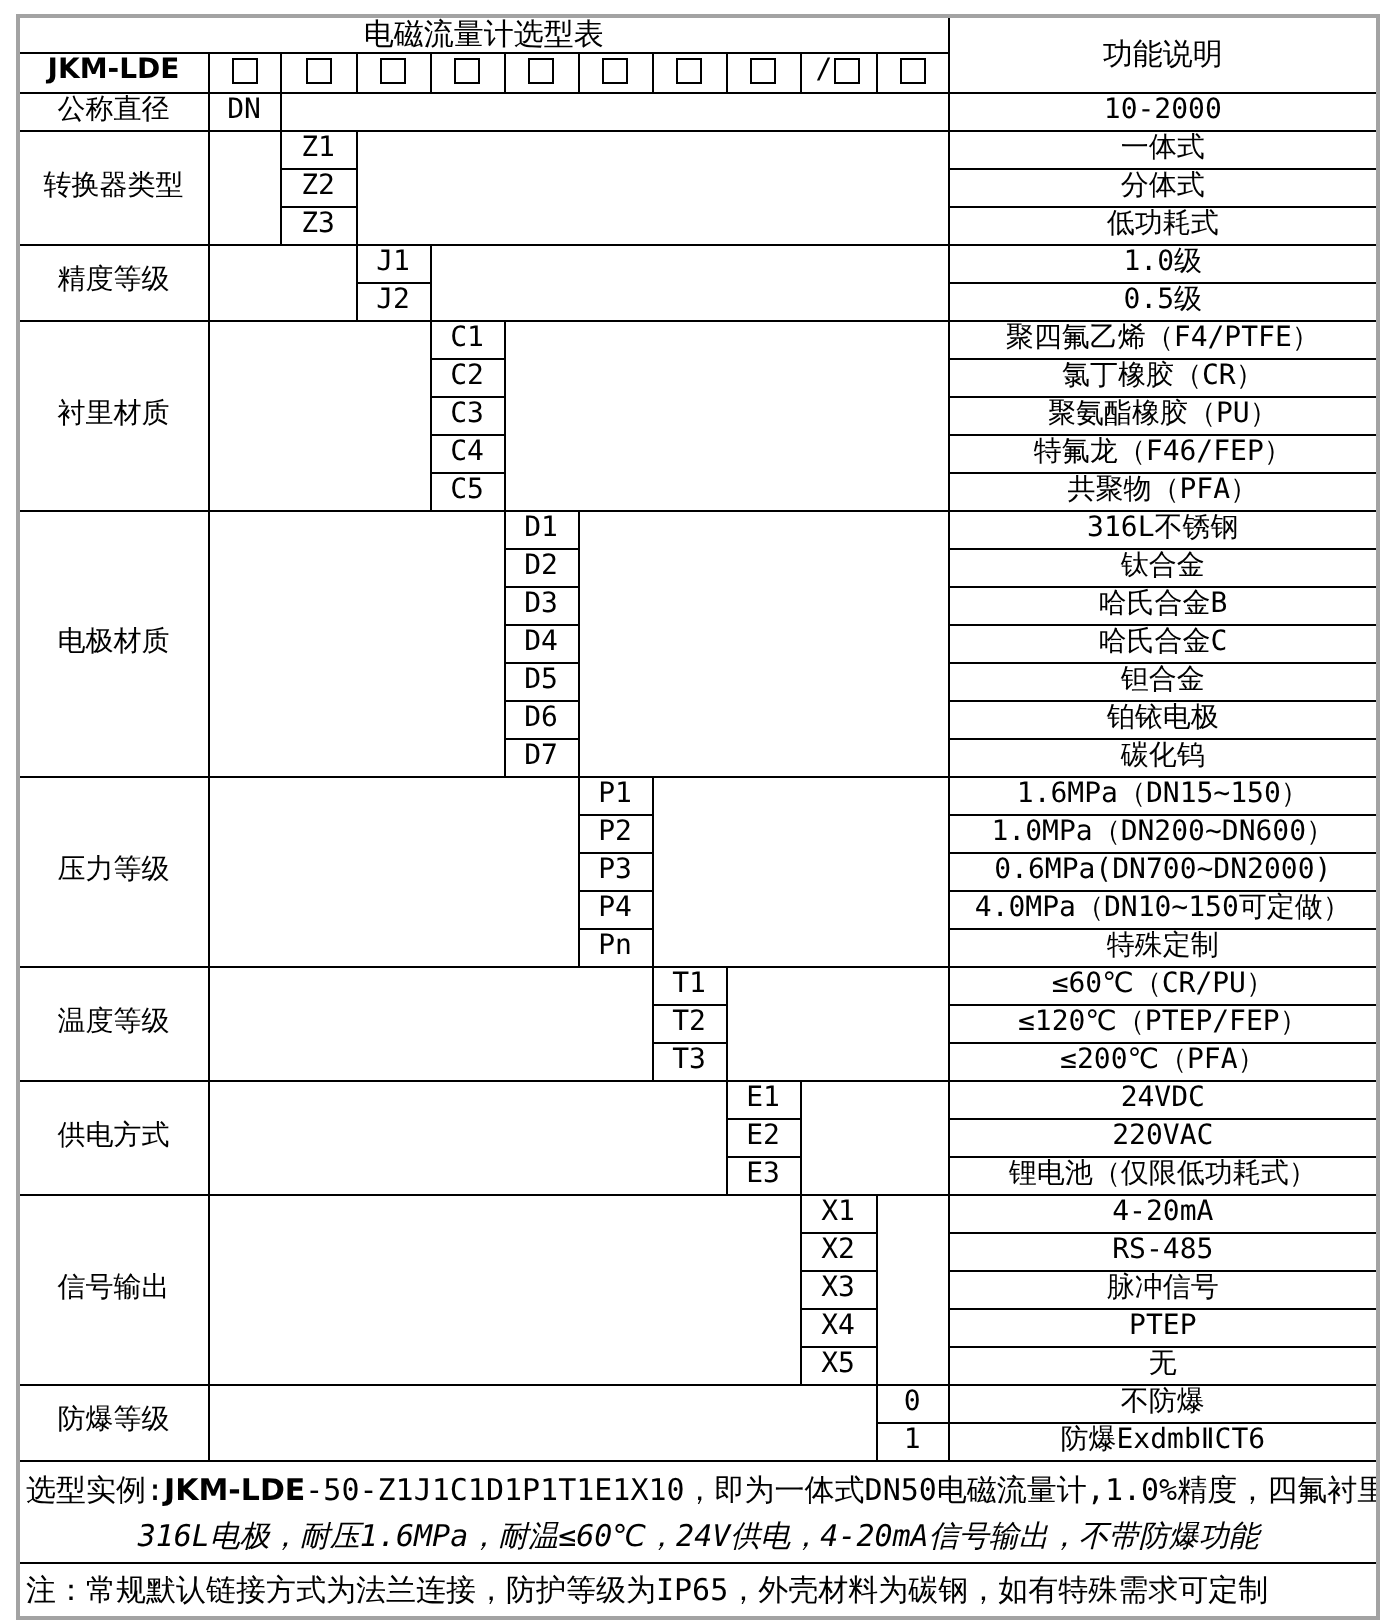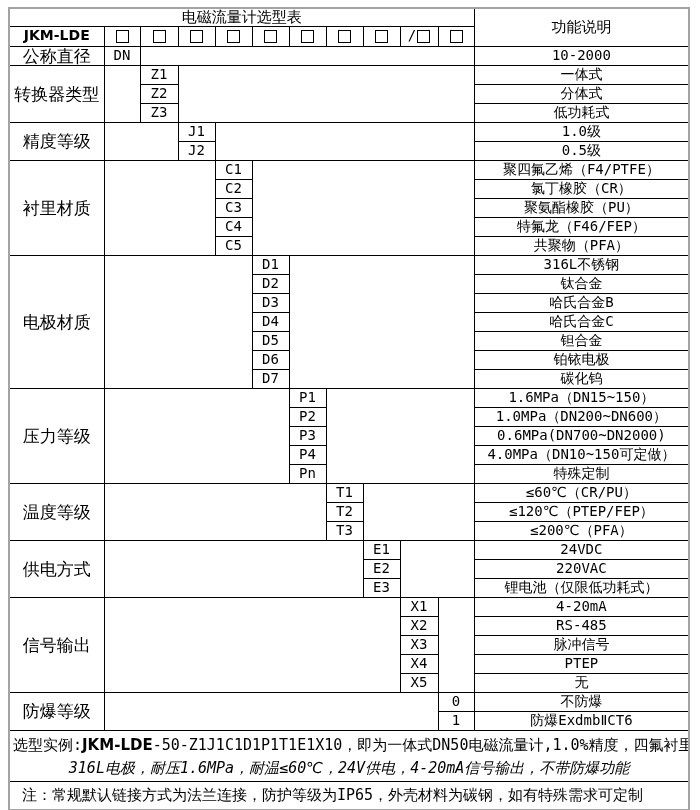--- a/index.html
+++ b/index.html
@@ -9,30 +9,30 @@
   td{border:1px solid #000;padding:0;margin:0;text-align:center;vertical-align:middle;
      font-size:14px;line-height:1.1;overflow:hidden;white-space:nowrap;}
   tr.title-row{height:17px;}
   tr.model-row{height:20px;}
   tbody.spec tr{height:19px;}
   tr.example-row{height:51px;}
   tr.note-row{height:28px;}
   td.title-cell{font-size:15px;}
   td.fn-head{font-size:15px;}
   td.model-cell{font-family:"DejaVu Sans","Liberation Sans",sans-serif;font-weight:bold;font-size:14px;}
-  td.cat{font-size:17px;margin-top:20px;}
+  td.cat{font-size:14px;margin-top:20px;}
   td.code{font-size:14px;}
   td.desc{font-size:14px;margin-top:19px;}
   span.chk{display:inline-block;width:11px;height:11px;border:1px solid #000;vertical-align:middle;background:#fff;}
   span.slash{font-size:14px;vertical-align:middle;margin-right:1px;}
   td.example-cell{font-size:15px;}
   .ex-line1{text-align:left;padding-left:3px;line-height:24px;}
   .ex-line2{text-align:center;line-height:22px;font-style:italic;}
   .ex-bold{font-family:"DejaVu Sans","Liberation Sans",sans-serif;font-weight:bold;}
-  td.note-cell{font-size:15px;text-align:left;padding-left:12px;}
+  td.note-cell{font-size:15px;text-align:left;padding-left:3px;}
 </style>
 </head>
 <body>
 
 <div class="sheet">
   <table class="sel">
     <colgroup>
       <col style="width:95px">
         <col style="width:36px">
         <col style="width:38px">

